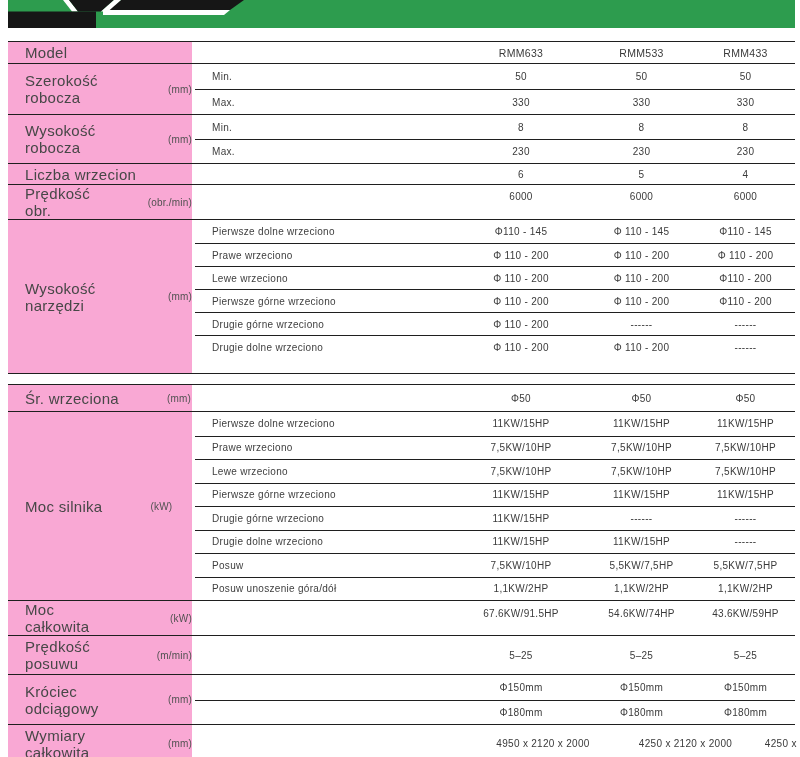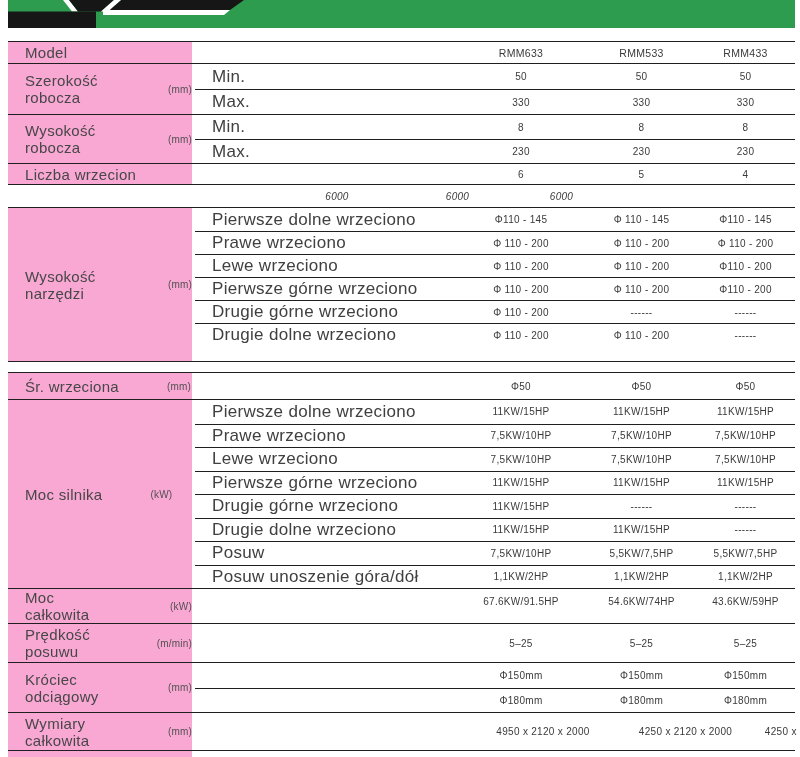--- a/index.html
+++ b/index.html
@@ -31,33 +31,33 @@
     font-size:10px;color:#515151;margin-left:4px;letter-spacing:0.2px;padding-left:44px;
   }
   .rows{flex:1;margin-left:3px;display:flex;flex-direction:column;}
   .pad-bottom .rows{padding-bottom:15px;}
   .row{
     display:grid;grid-template-columns:260px 132px 109px 99px;
     align-items:center;box-sizing:border-box;
   }
   .row + .row{border-top:1px solid #1f1f1f;}
   .sublabel{
-    font-size:17px;color:#404040;padding-left:17px;letter-spacing:0.3px;
+    font-size:10px;color:#404040;padding-left:17px;letter-spacing:0.3px;
   }
   .val{
     font-size:10px;color:#3a3a3a;text-align:center;letter-spacing:0.3px;
     white-space:nowrap;
   }
   .sec-model .val{font-size:10.5px;}
   
   .sec-model .row{height:21px;}
   .sec-szerokosc .row{height:25px;}
   .sec-wysokosc .row{height:24px;}
   .sec-liczba-wrzecion .row{height:20px;}
-  .sec-predkosc-obr .row{height:22px;font-style:italic;}
+  .sec-predkosc-obr .row{height:22px;}
   .sec-srednice-narzedzi .row{height:23px;}
   .sec-sr-wrzeciona .row{height:26px;}
   .sec-moc-silnika .row{height:23.5px;}
   .sec-moc-calkowita .row{height:25px;}
   .sec-predkosc-posuwu .row{height:38px;}
   .sec-krociec .row{height:24.5px;}
   .sec-wymiary .row{height:37px;gap:22px;}
   .sec-waga .row{height:23px;}
 </style>
 </head>
@@ -140,20 +140,24 @@
       <div class="rows">
         <div class="row">
           <div class="sublabel"></div>
           <div class="val">6</div>
           <div class="val">5</div>
           <div class="val">4</div>
         </div>
       </div>
     </div>
     <div class="section sec-predkosc-obr">
+      <div class="sec-label">
+        <span class="label-main">Prędkość obr.</span>
+        <span class="label-unit">(obr./min)</span>
+      </div>
       <div class="rows">
         <div class="row">
           <div class="sublabel"></div>
           <div class="val">6000</div>
           <div class="val">6000</div>
           <div class="val">6000</div>
         </div>
       </div>
     </div>
     <div class="section sec-srednice-narzedzi gap-after pad-bottom">

